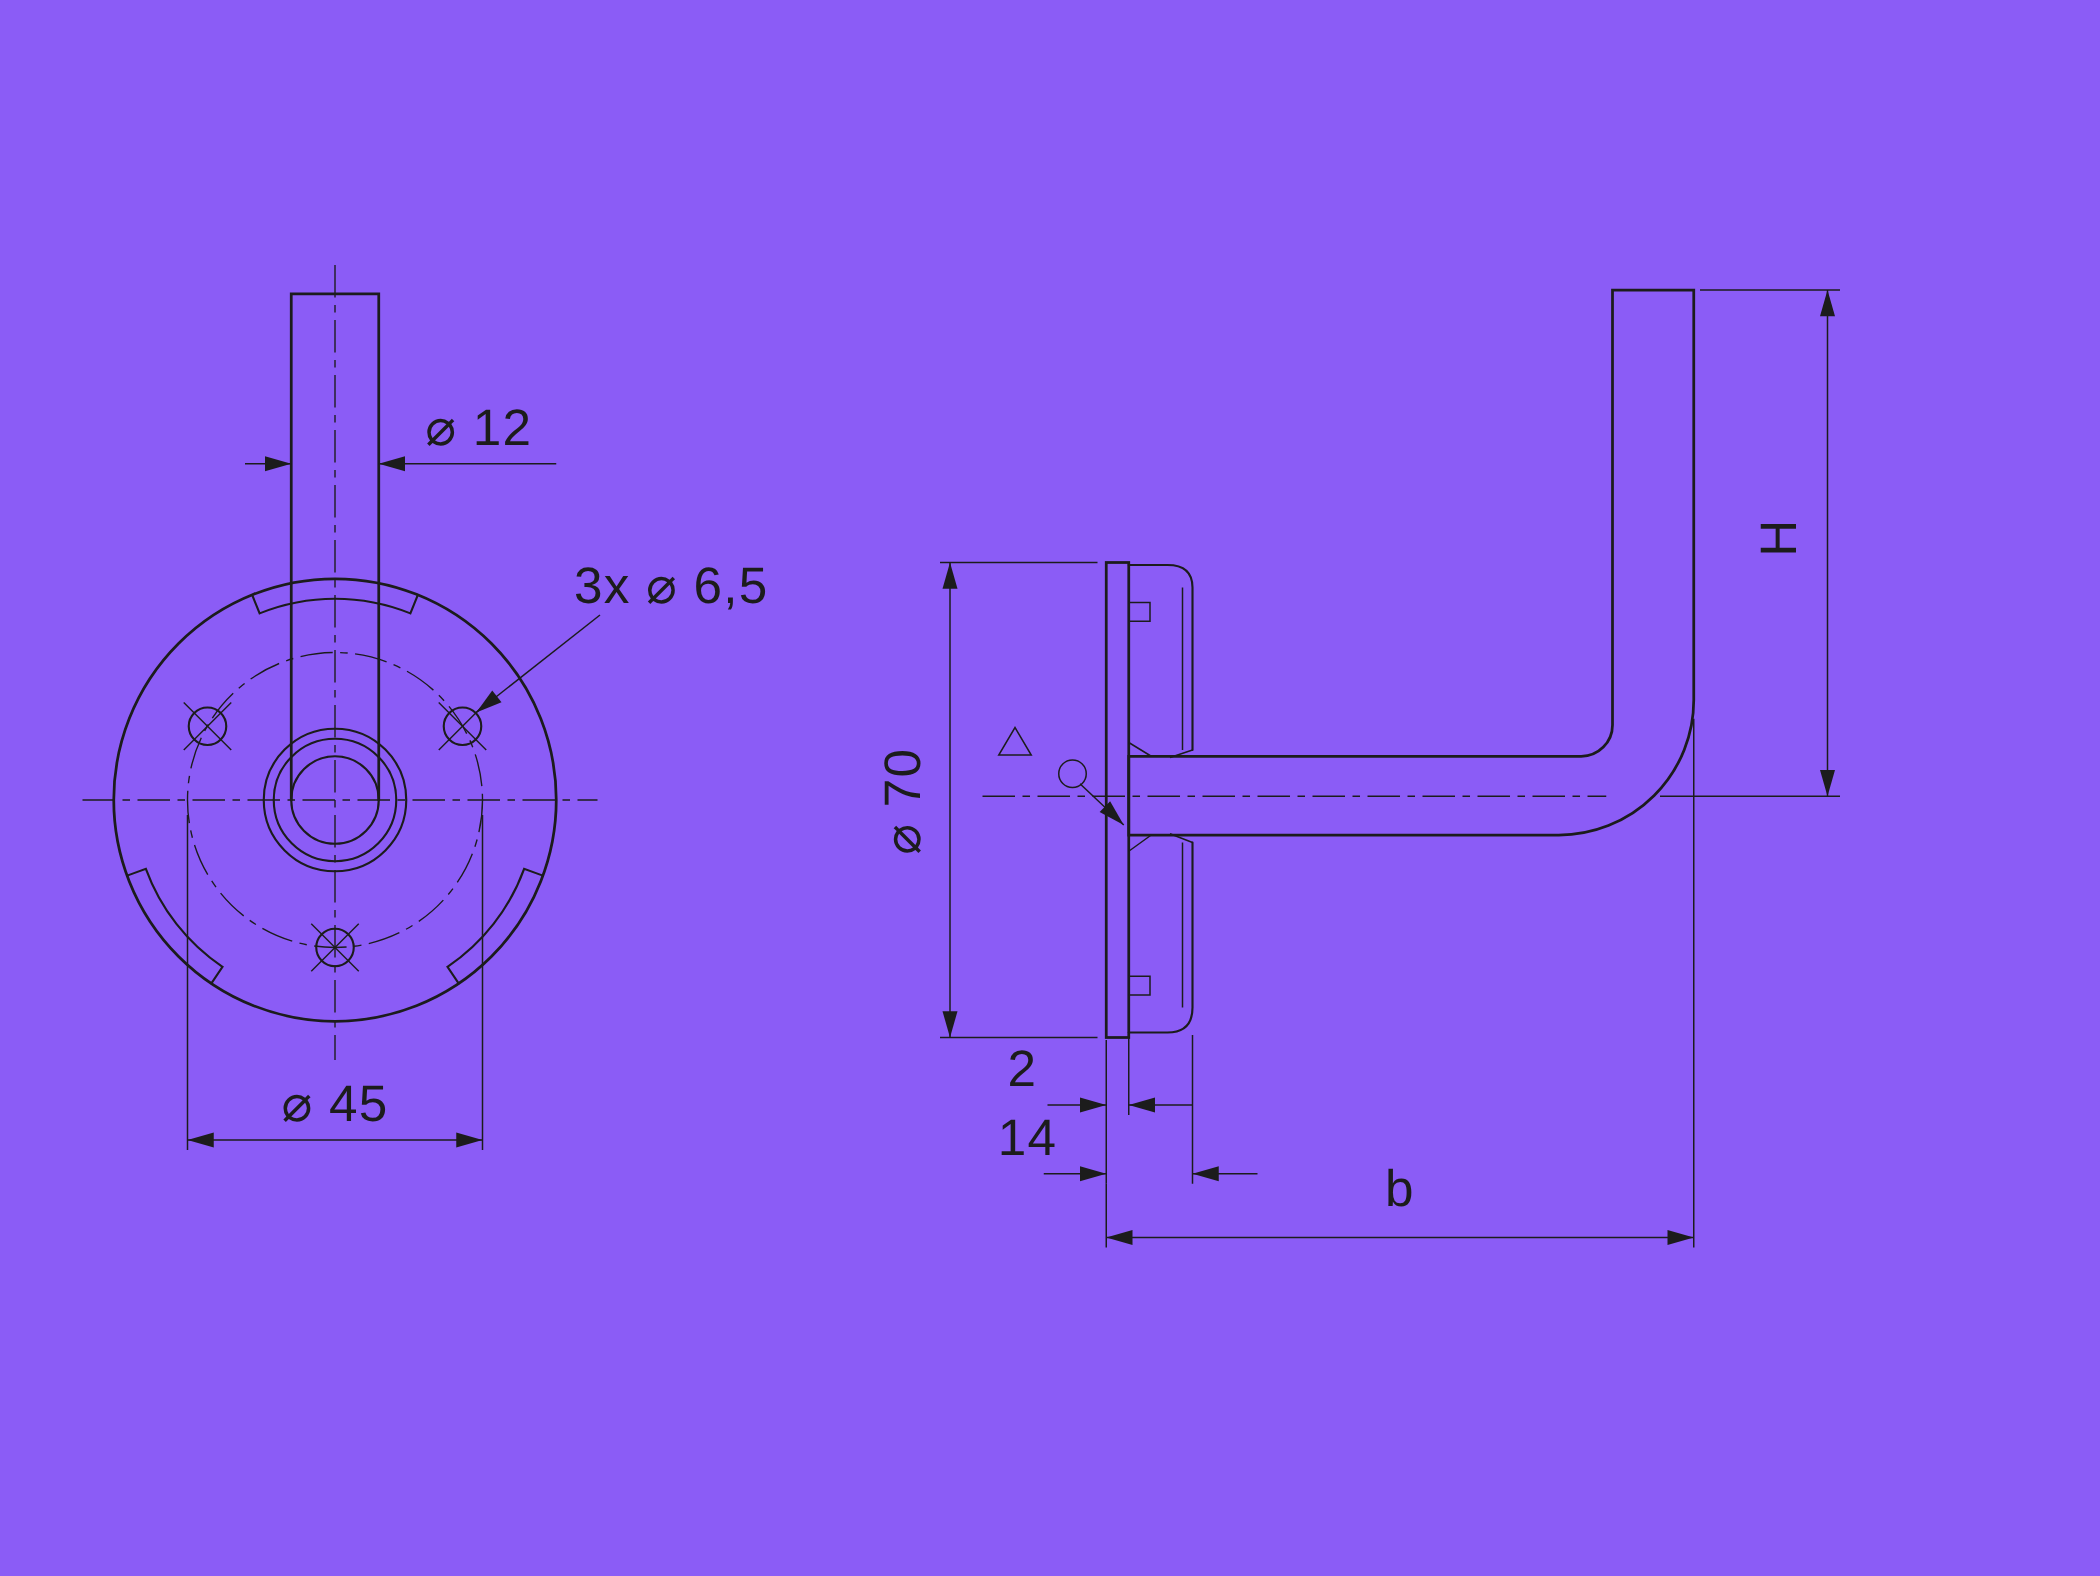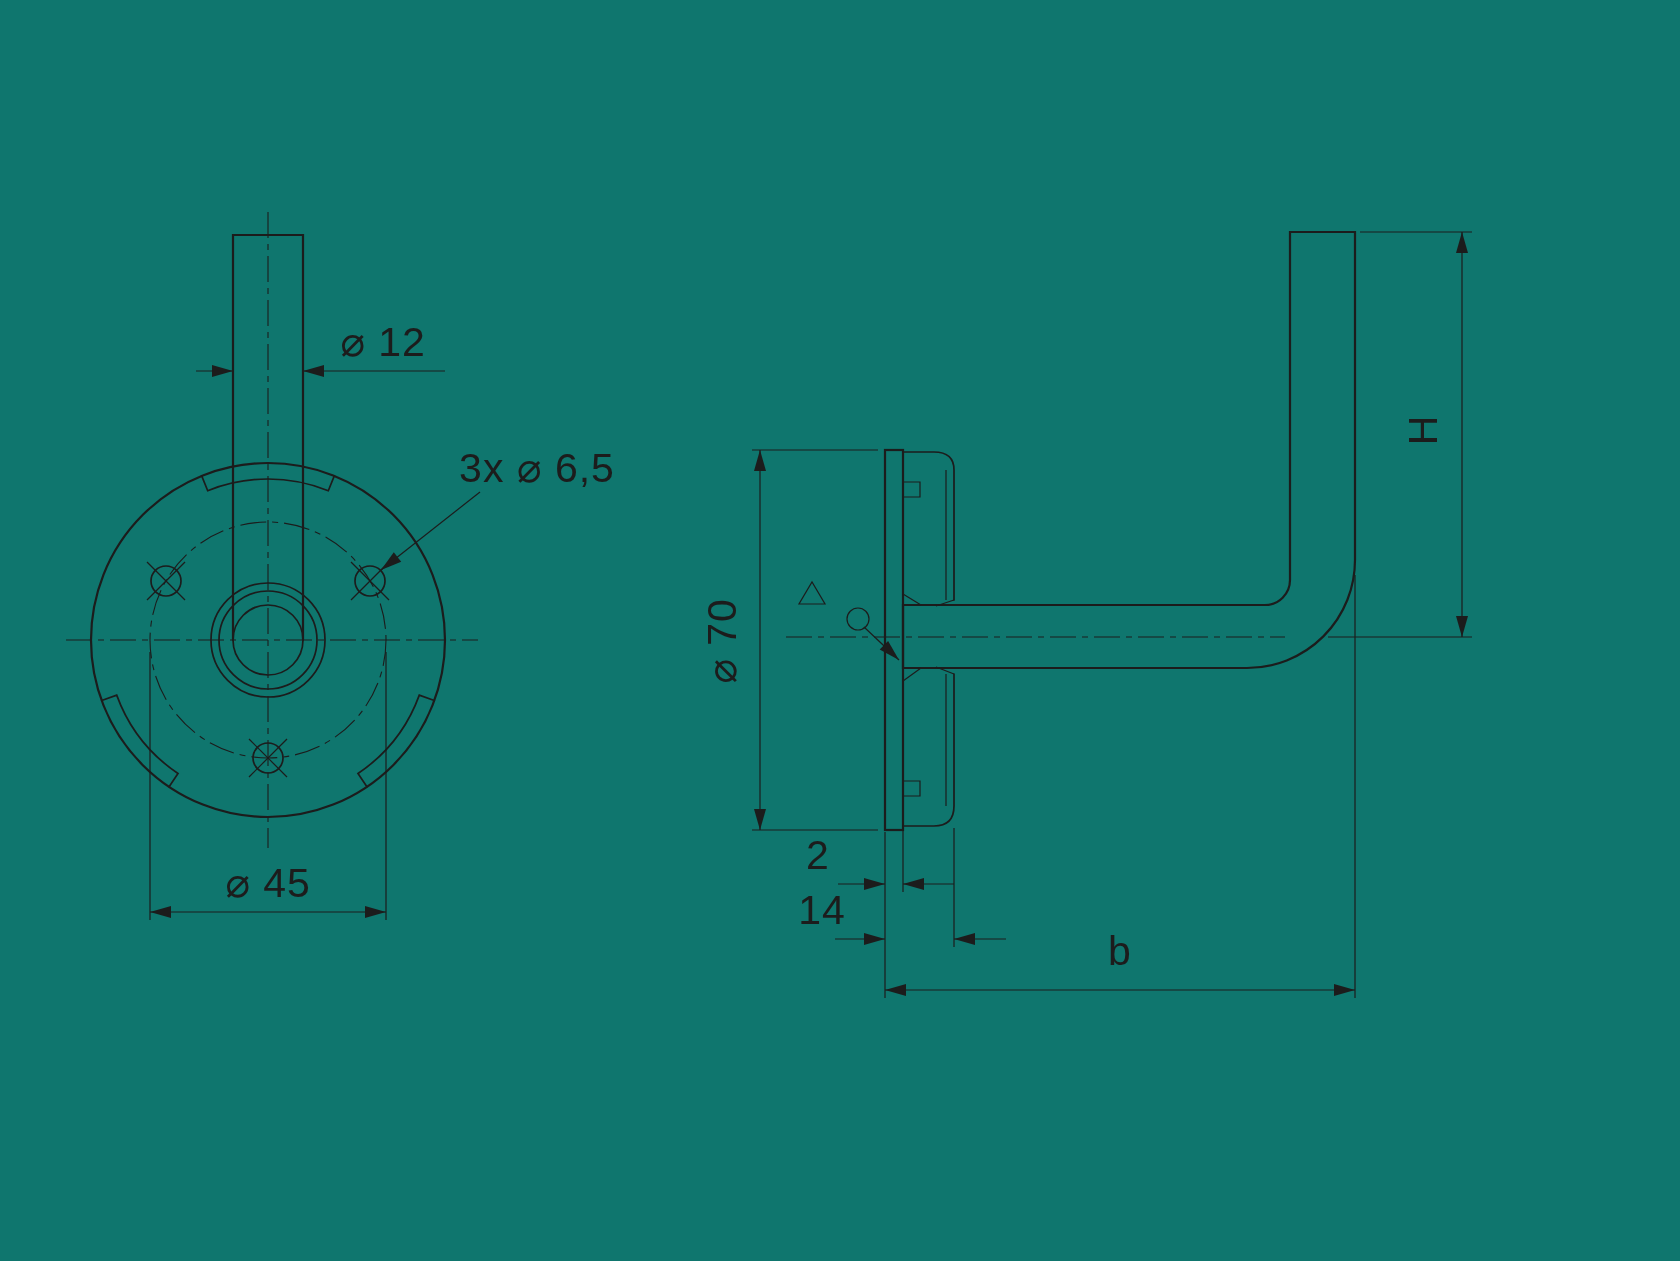--- a/index.html
+++ b/index.html
@@ -4,21 +4,21 @@
 <style>
   html, body {
     margin: 0;
     padding: 0;
     background: #ffffff;
   }
   .canvas {
     position: relative;
     width: 1680px;
     height: 1261px;
-    background: #0f766e;
+    background: #8b5cf6;
     overflow: hidden;
   }
   svg { display: block; }
   .obj  { stroke: #1c1c1c; stroke-width: 2.2; fill: none; stroke-linecap: round; }
   .obj2 { stroke: #1c1c1c; stroke-width: 1.7; fill: none; stroke-linecap: round; }
   .thin { stroke: #1c1c1c; stroke-width: 1.2; fill: none; }
   .cl   { stroke: #1c1c1c; stroke-width: 1.1; fill: none; stroke-dasharray: 26 6 6 6; }
   .arr  { fill: #1c1c1c; stroke: none; }
   .dim-text {
     font-family: "Liberation Sans", "DejaVu Sans", sans-serif;

